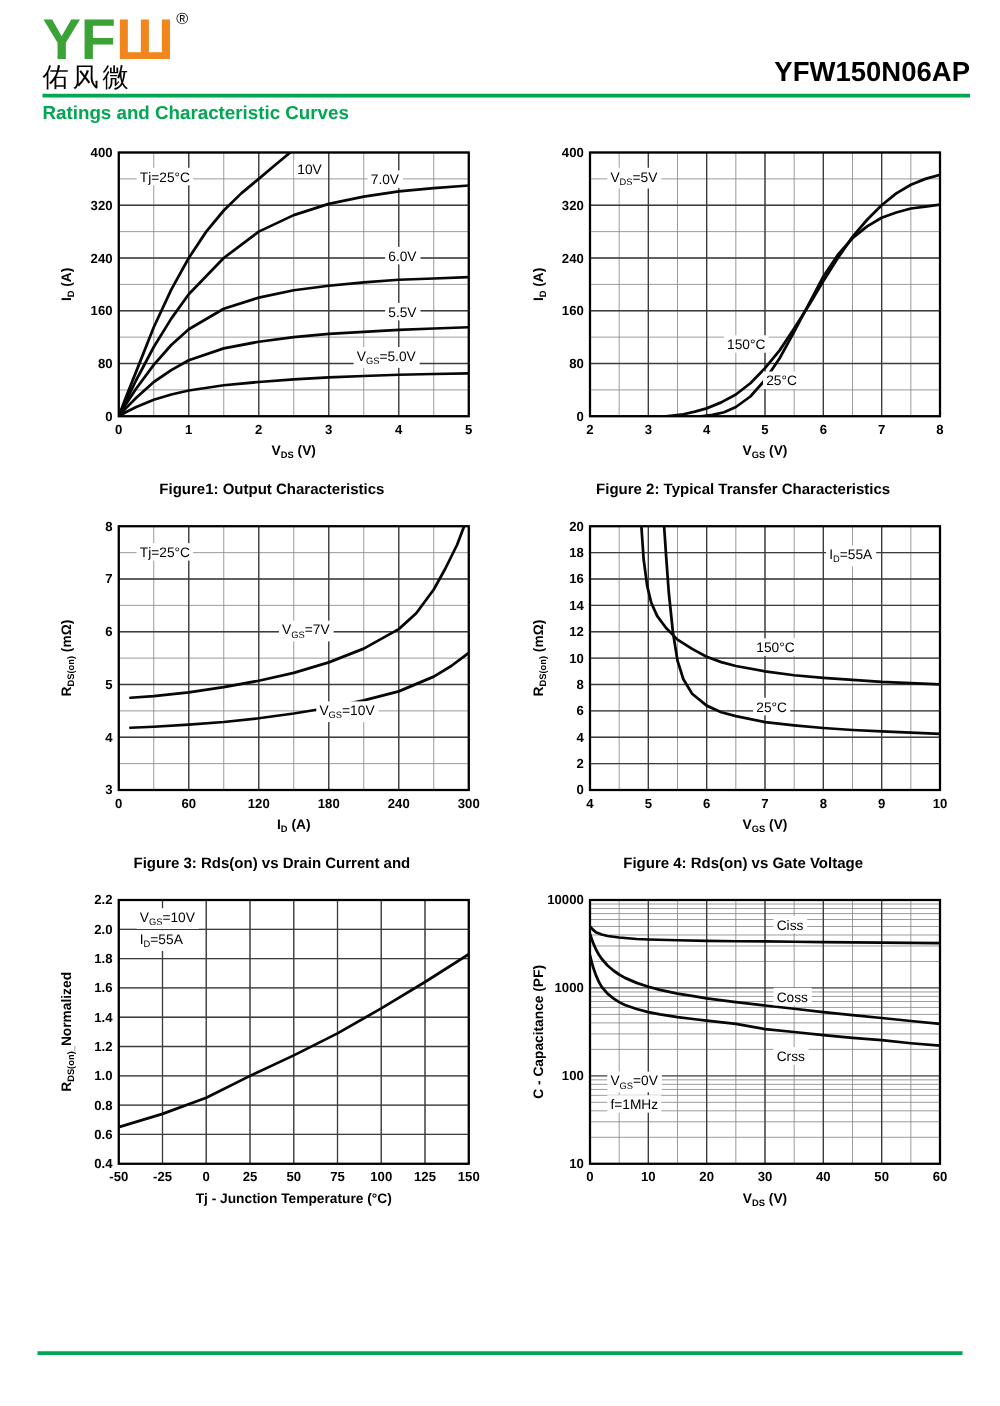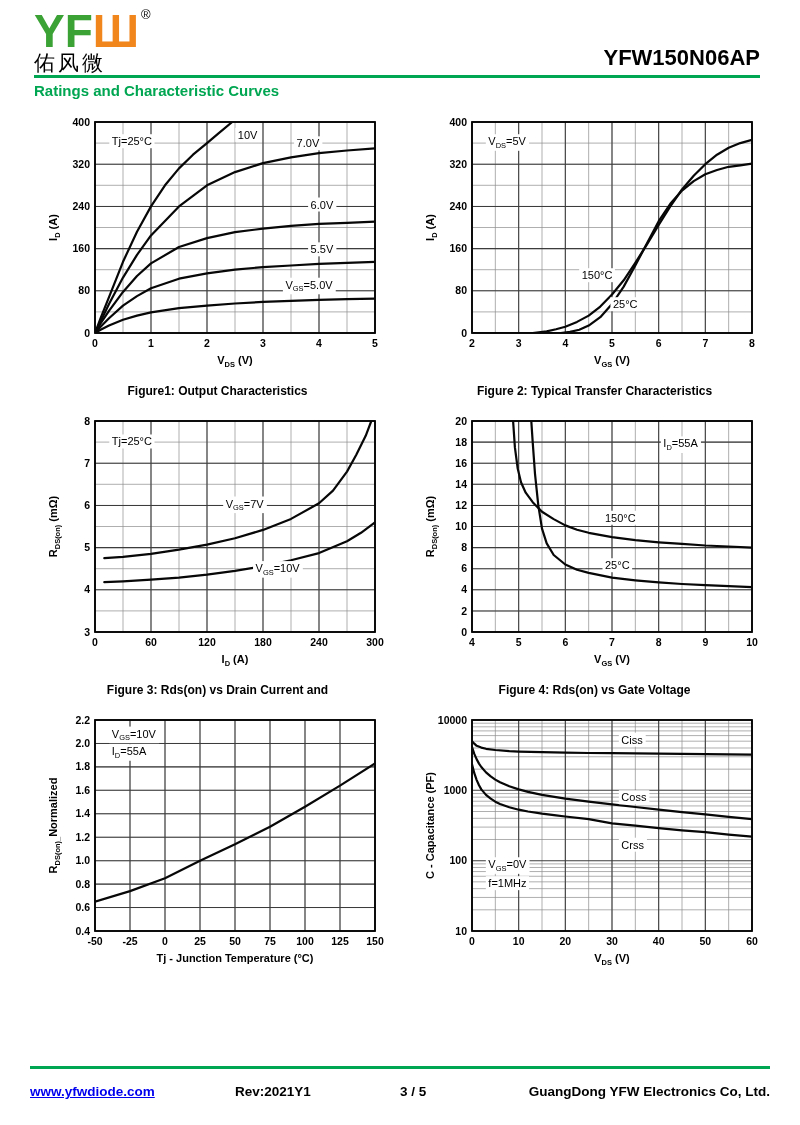--- a/index.html
+++ b/index.html
@@ -7,21 +7,21 @@
   }
   *{box-sizing:border-box;}
   html,body{margin:0;padding:0;}
   body{
     width:800px;height:1125px;background:#fff;color:#000;
     font-family:"Liberation Sans",sans-serif;
   }
   .page{position:relative;width:800px;height:1125px;overflow:hidden;background:#fff;}
 
   
-  .header{padding:10px 40px 0 34px;}
+  .header{padding:10px 24px 0 34px;}
   .header-row{display:flex;justify-content:space-between;align-items:flex-end;}
   .logo-block{line-height:1;}
   .logo-row{display:flex;align-items:flex-start;}
   .logo-text{font-weight:800;font-size:46px;line-height:0.92;letter-spacing:0px;}
   .logo-yf{color:var(--logo-green);}
   .logo-w{color:var(--logo-orange);}
   .reg-mark{font-size:13px;font-weight:400;margin:-2px 0 0 2px;}
   .logo-cn{font-size:21px;font-weight:400;letter-spacing:3px;margin-top:0;}
   .part-number{font-size:22px;font-weight:700;margin:0 0 2px 0;}
   .divider{height:3px;background:var(--green);margin-top:2px;}
@@ -512,21 +512,15 @@
           <text x="45" y="82.93333333333332" fill="#000" font-size="10.5" text-anchor="end" font-family="&quot;Liberation Sans&quot;, sans-serif" font-weight="700"><tspan>1000</tspan></text>
           <text x="45" y="12.6" fill="#000" font-size="10.5" text-anchor="end" font-family="&quot;Liberation Sans&quot;, sans-serif" font-weight="700"><tspan>10000</tspan></text>
           <text x="190" y="251" fill="#000" font-size="11" text-anchor="middle" font-family="&quot;Liberation Sans&quot;, sans-serif" font-weight="700"><tspan>V</tspan><tspan font-size="68%" dy="2.6">DS</tspan><tspan dy="-2.6"> (V)</tspan></text>
           <text x="12" y="114.5" fill="#000" font-size="11" text-anchor="middle" font-family="&quot;Liberation Sans&quot;, sans-serif" font-weight="700" transform="rotate(-90 12 114.5)"><tspan>C - Capacitance (PF)</tspan></text>
         </svg>
     </div>
   </div>
 
   <div class="footer">
     <div class="footer-line"></div>
-    <div class="footer-row">
-      <a class="website" href="#">www.yfwdiode.com</a>
-      <span class="rev">Rev:2021Y1</span>
-      <span class="page-num">3 / 5</span>
-      <span class="company">GuangDong YFW Electronics Co, Ltd.</span>
-    </div>
   </div>
 
 </div>
 
 </body></html>

